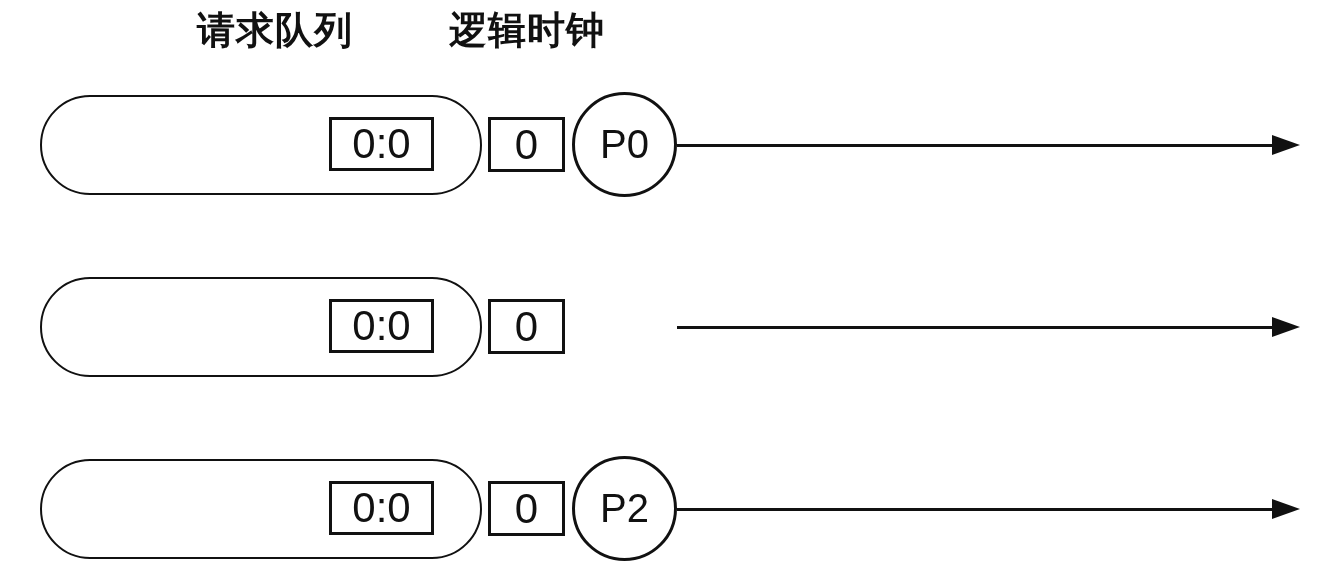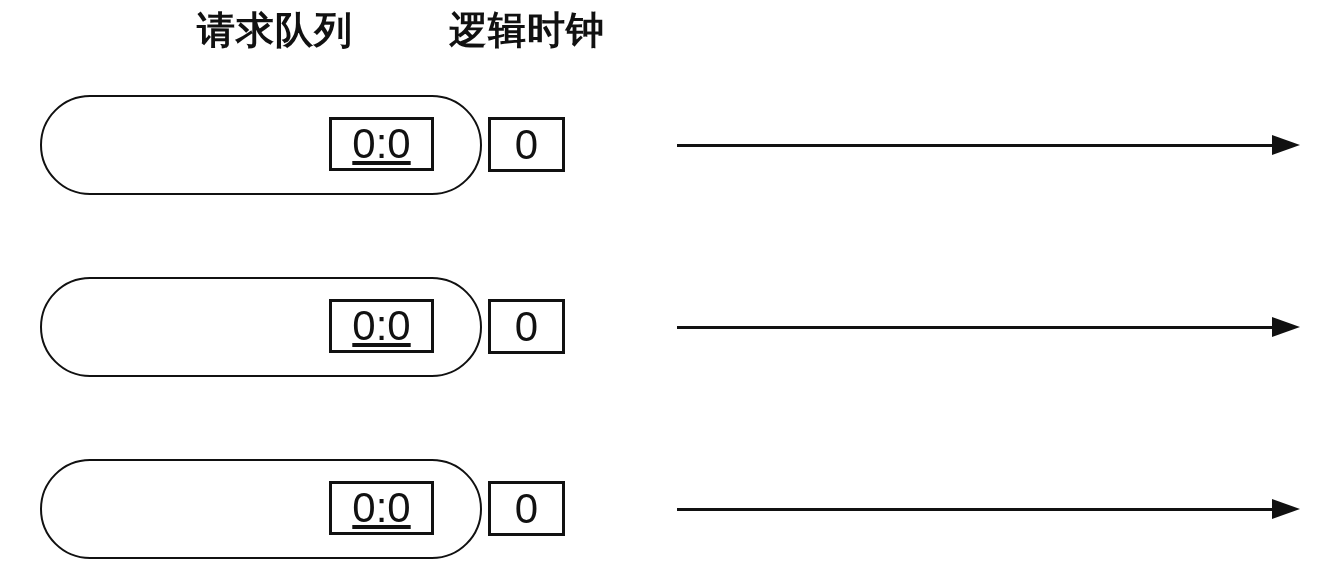--- a/index.html
+++ b/index.html
@@ -20,21 +20,21 @@
   .r0 { top:90px; } .r1 { top:272px; } .r2 { top:454px; }
   .stadium {
     position:absolute; left:40px; top:5px; width:442px; height:100px;
     border:2.5px solid var(--stroke); border-radius:50px; box-sizing:border-box;
     background:var(--background);
   }
   .queue-box {
     position:absolute; left:287px; top:20px; width:105px; height:54px;
     border:3px solid var(--stroke); box-sizing:border-box;
     display:flex; align-items:center; justify-content:center;
-    font-size:42px; font-weight:500; background:var(--background);text-decoration:underline;
+    font-size:42px; font-weight:500; background:var(--background);
   }
   .clock-box {
     position:absolute; left:488px; top:27px; width:77px; height:55px;
     border:3px solid var(--stroke); box-sizing:border-box;
     display:flex; align-items:center; justify-content:center;
     font-size:42px; font-weight:500; background:var(--background);
   }
   .circle {
     position:absolute; left:572px; top:2px; width:105px; height:105px;
     border:3px solid var(--stroke); border-radius:50%; box-sizing:border-box;
@@ -58,35 +58,37 @@
 <div class="canvas">
 
   <div class="header clock">逻辑时钟</div>
   <div class="header queue">请求队列</div>
 
   <div class="row r0">
     <div class="stadium">
       <div class="queue-box">0:0</div>
     </div>
     <div class="clock-box">0</div>
+    <div class="circle">P0</div>
     <div class="arrow-line"></div>
     <div class="arrow-head"></div>
   </div>
 
   <div class="row r1">
     <div class="stadium">
       <div class="queue-box">0:0</div>
     </div>
     <div class="clock-box">0</div>
     <div class="arrow-line"></div>
     <div class="arrow-head"></div>
   </div>
 
   <div class="row r2">
     <div class="stadium">
       <div class="queue-box">0:0</div>
     </div>
     <div class="clock-box">0</div>
+    <div class="circle">P2</div>
     <div class="arrow-line"></div>
     <div class="arrow-head"></div>
   </div>
 
 </div>
 
 </body></html>

